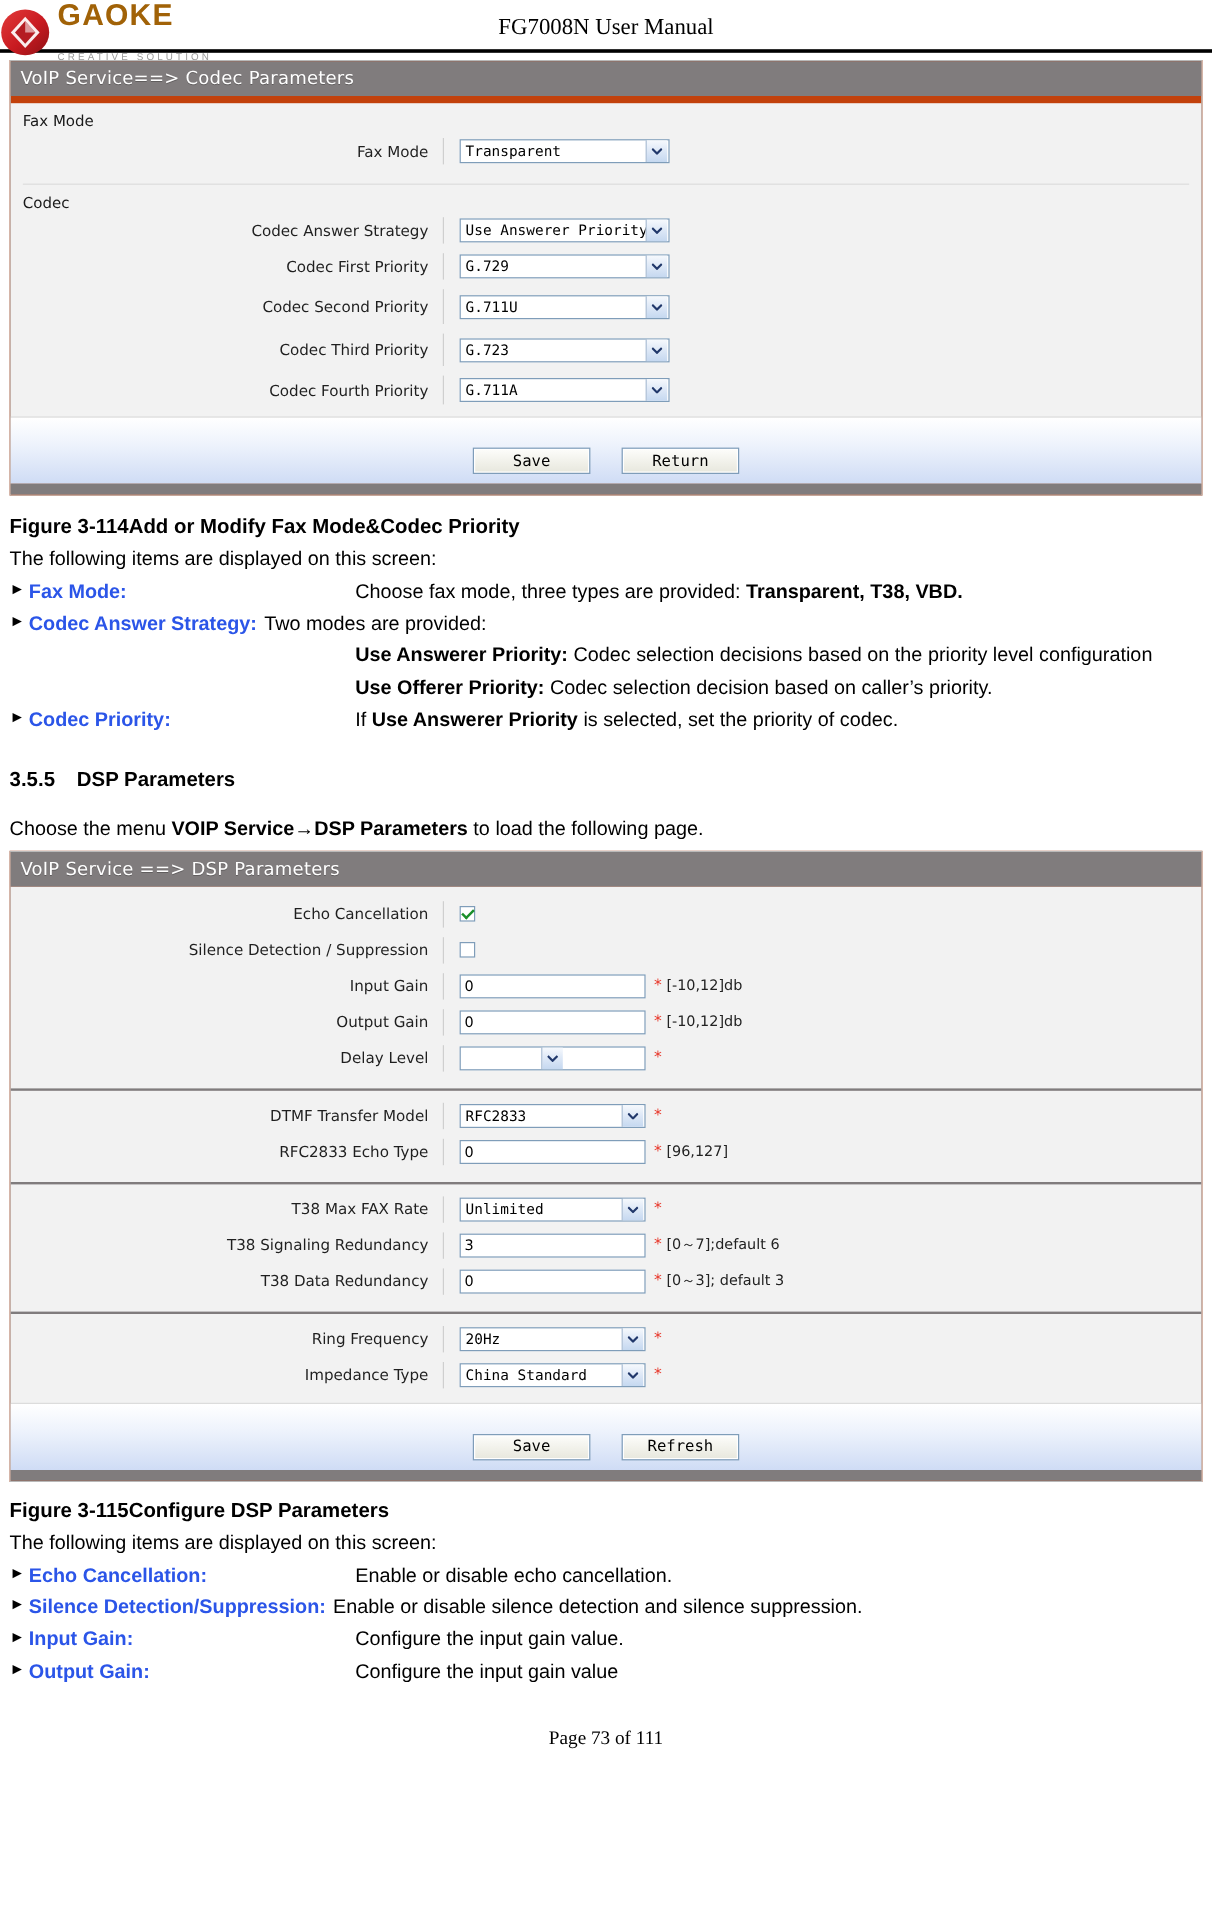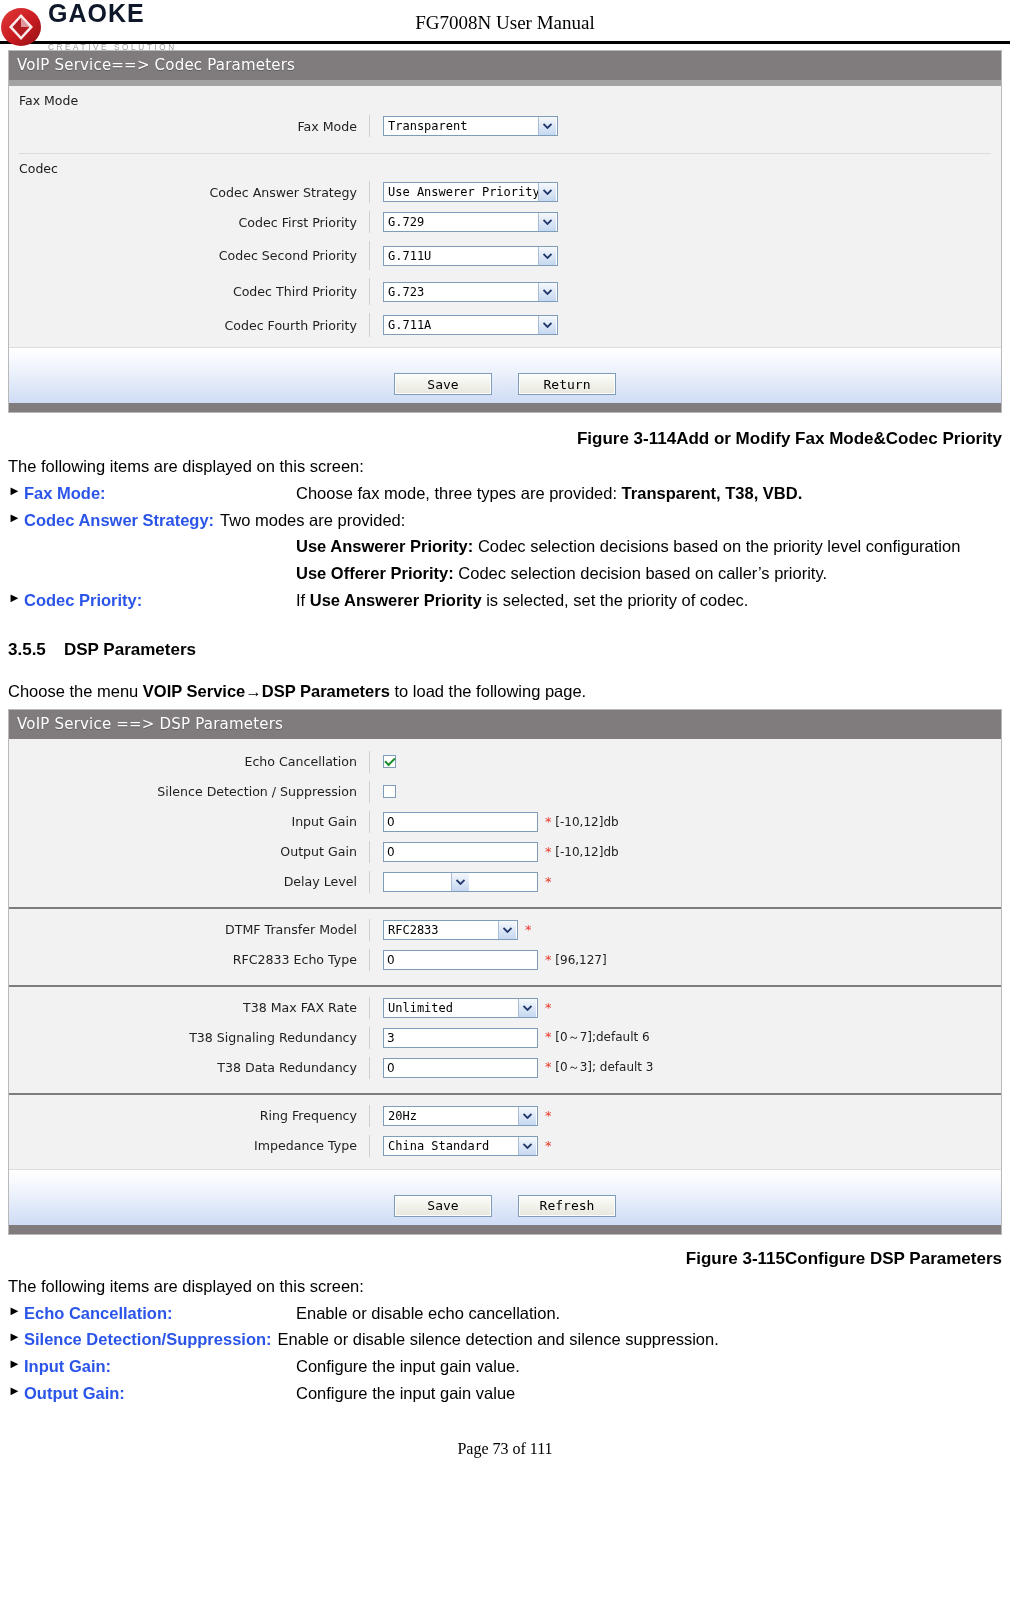--- a/index.html
+++ b/index.html
@@ -37,21 +37,21 @@
   }
   .logo-text-block {
     margin-left: 6px;
     line-height: 1;
   }
   .logo-word {
     font-family: "Liberation Sans", sans-serif;
     font-weight: bold;
     font-size: 25px;
     letter-spacing: 1px;
-    color: #0f172a;
+    color: #a16207;
   }
   .logo-sub {
     font-family: "Liberation Sans", sans-serif;
     font-size: 8.2px;
     letter-spacing: 2.6px;
     color: #9a9a9a;
     margin-top: 18px;
   }
   .header-title {
     position: absolute;
@@ -60,21 +60,21 @@
     top: 12px;
     text-align: center;
     font-family: "Liberation Serif", serif;
     font-size: 19px;
     color: #000;
   }
 
   
   .ui-panel {
     border: 1px solid #b9b9b9;
-    background: #a3a3a3;
+    background: #c2410c;
     box-sizing: border-box;
   }
   .ui-titlebar {
     background: #807c7d;
     color: #ffffff;
     font-family: "DejaVu Sans", sans-serif;
     font-size: 15px;
     padding: 5px 0 6px 8px;
     letter-spacing: 0.2px;
     text-shadow: 0px 1px 0px rgba(0,0,0,.25);
@@ -228,21 +228,21 @@
     background: #807c7d;
   }
   .group-div {
     height: 2px;
     background: #807c7d;
     margin: 4px 0 0 0;
   }
 
   
   .fig-caption {
-    text-align: right;
+    text-align: left;
     font-family: "Liberation Sans", sans-serif;
     font-weight: bold;
     font-size: 17px;
     margin-top: 16px;
   }
   .para {
     font-family: "Liberation Sans", sans-serif;
     font-size: 16.5px;
     margin-top: 8px;
   }
@@ -523,21 +523,21 @@
       </div>
     </div>
 
     <div class="group-div"></div>
 
     <div style="padding:6px 10px 6px 10px;">
       <div class="row">
         <div class="row-label">DTMF Transfer Model</div>
         <div class="row-sep"></div>
         <div class="row-field">
-          <div class="sel" style="width:135px;gap:20px;">
+          <div class="sel" style="width:155px;gap:20px;">
             <span class="sel-text">RFC2833</span>
             <span class="sel-arrow">
               <svg width="9" height="6" viewBox="0 0 9 6">
                     <path d="M0.5 1 L4.5 5 L8.5 1" fill="none" stroke="#21386b" stroke-width="1.8"></path>
                   </svg>
             </span>
           </div>
           <span class="hint"><span class="star">*</span></span>
         </div>
       </div>

